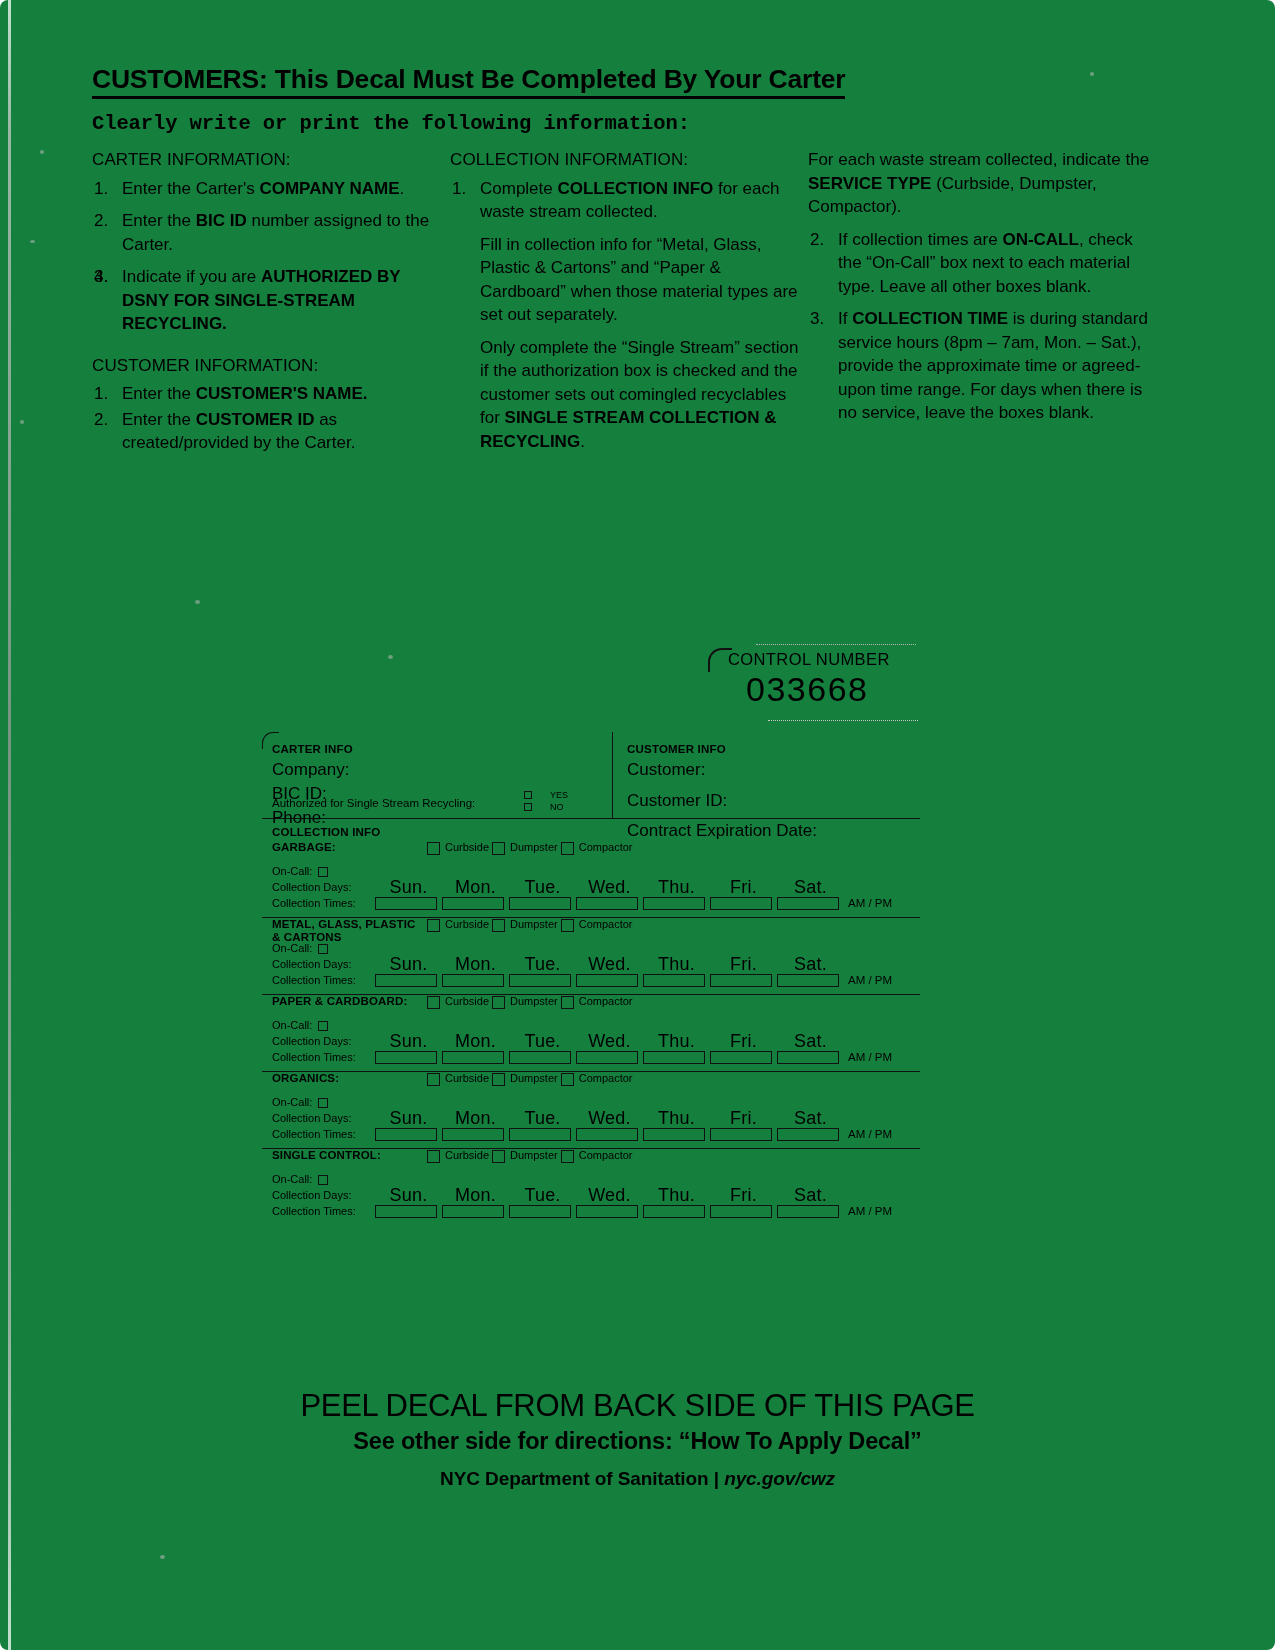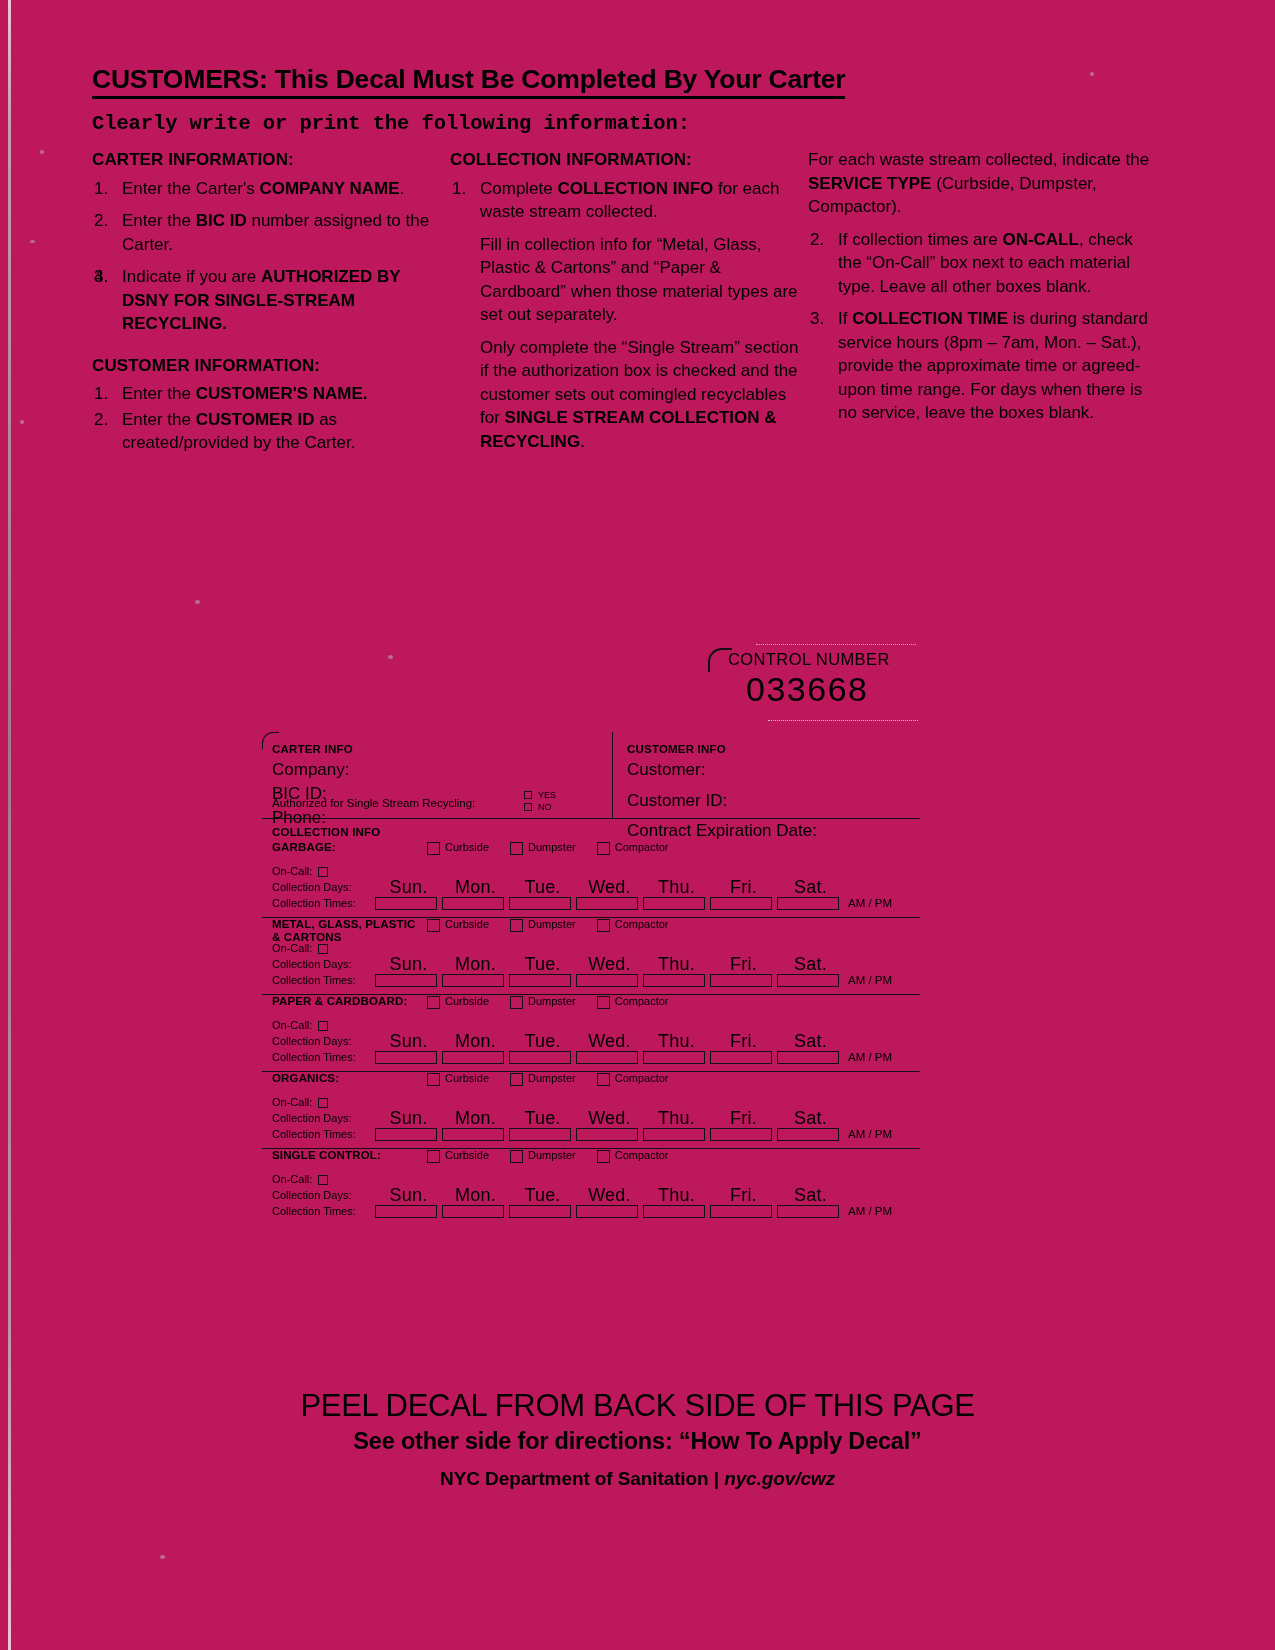--- a/index.html
+++ b/index.html
@@ -14,21 +14,22 @@
     position: relative;
     font-family: "Liberation Sans", sans-serif;
     color: #000000;
     overflow: hidden;
   }
 
   
   .page {
     position: absolute;
     inset: 0;
-    background: #be185d;
+    background: #15803d;
+    border-radius: 8px;
   }
   .scan-edge-left {
     position: absolute;
     left: 8px;
     top: 0;
     width: 3px;
     height: 1650px;
     background: linear-gradient(to bottom, #ffffff 0%, #c9c9c9 8%, #9a9a9a 45%, #bdbdbd 80%, #ffffff 100%);
     opacity: .75;
   }
@@ -67,21 +68,21 @@
   .col {
     position: absolute;
     font-size: 17px;
     line-height: 23.5px;
   }
   .col-1 { left: 92px;  top: 148px; width: 352px; }
   .col-2 { left: 450px; top: 148px; width: 350px; }
   .col-3 { left: 808px; top: 148px; width: 352px; }
 
   .sec-head {
-    font-weight: bold;
+    font-weight: normal;
     font-size: 17px;
     letter-spacing: .1px;
     margin: 0 0 5px 0;
   }
   .sec-head.spaced { margin-top: 18px; }
 
   ol.numlist {
     list-style: none;
     margin: 0;
     padding: 0;
@@ -209,21 +210,21 @@
     white-space: nowrap;
     font-size: 11.5px;
   }
   .yesno {
     position: absolute;
     left: 262px;
     bottom: 5px;
     font-size: 9px;
     line-height: 12px;
   }
-  .yesno div { display: flex; align-items: center; gap: 6px; }
+  .yesno div { display: flex; align-items: center; gap: 18px; }
 
   .cbx {
     display: inline-block;
     width: 8px;
     height: 8px;
     border: 1.2px solid #111;
     box-sizing: border-box;
     vertical-align: -1px;
   }
   .cbx.big {
@@ -258,21 +259,21 @@
   .stream-name {
     font-weight: bold;
     font-size: 11.5px;
     letter-spacing: .15px;
     width: 155px;
     line-height: 13px;
     flex: 0 0 155px;
   }
   .svc-opts {
     display: flex;
-    gap: 21px;
+    gap: 3px;
     align-items: flex-start;
     padding-top: 0px;
   }
   .svc-opt {
     display: flex;
     align-items: center;
     gap: 5px;
     font-size: 11px;
     white-space: nowrap;
   }

